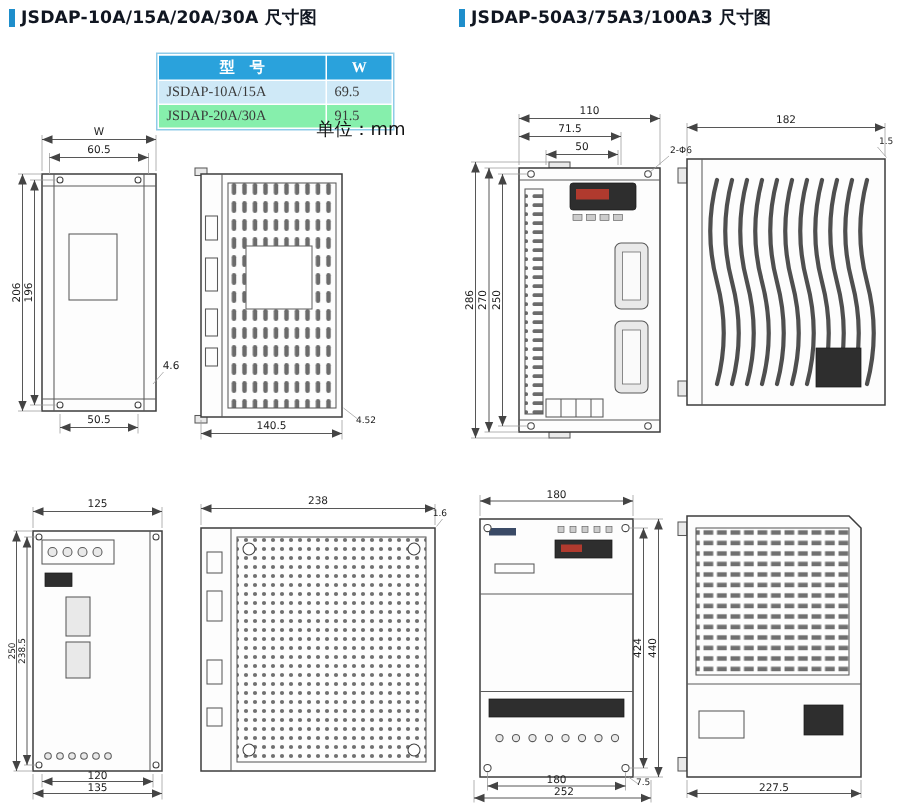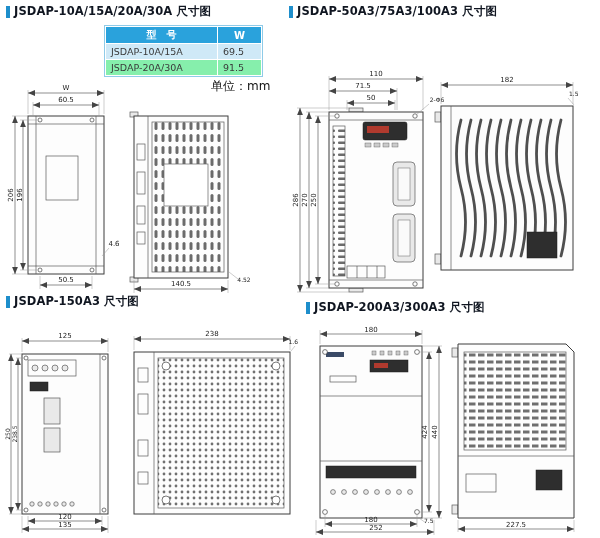--- a/index.html
+++ b/index.html
@@ -3,29 +3,29 @@
 <meta charset="utf-8">
 <style>
   * { margin:0; padding:0; box-sizing:border-box; }
   html,body { width:600px; height:538px; }
   body {
     position:relative; background:#ffffff; overflow:hidden;
     font-family:"DejaVu Sans","Liberation Sans",sans-serif;
   }
   .section { position:absolute; }
   #s1 { left:6px; top:4px;   width:294px; height:290px; }
-  #s2 { left:289px; top:4px; width:294px; height:292px; }
+  #s2 { left:306px; top:4px; width:294px; height:292px; }
   #s3 { left:6px; top:294px; width:294px; height:240px; }
   #s4 { left:306px; top:300px; width:294px; height:236px; }
 
   .sec-header { position:absolute; top:0; left:0; display:flex; align-items:center; gap:4px;text-align:right; }
   .sec-bar { width:4px; height:12px; background:#1e8ecb; }
   .sec-title { font-weight:bold; font-size:11.5px; color:#101621; letter-spacing:0.1px; }
 
-  .spec-table { border-collapse:collapse; position:absolute; left:99px; top:22px; outline:1px solid #8fcbe8; }
+  .spec-table { border-collapse:collapse; position:absolute; left:99px; top:32px; outline:1px solid #8fcbe8;font-family:Liberation Serif, serif; }
   .spec-table th, .spec-table td { border:1px solid #ffffff; height:16px; padding:1px 5px; }
   .spec-table th { background:#2aa2dc; color:#ffffff; font-size:10px; font-weight:bold; text-align:center; }
   .spec-table td { background:#cfe9f7; color:#3a3a3a; font-size:9.5px; text-align:left; }
   .spec-table td.model { width:112px; text-align:left; }
   .spec-table td.wval { width:44px; }
   .spec-table tbody tr:nth-child(2) td { background:#86efac; }
 
   .unit-note { position:absolute; left:205px; top:74px; font-size:12px; color:#111; }
 
   svg { position:absolute; left:0; overflow:visible; }
@@ -247,24 +247,20 @@
       <line class="dim" x1="152" y1="41" x2="284" y2="41" marker-start="url(#ar2)" marker-end="url(#ar2)"></line>
       <text class="dimtxt" text-anchor="middle" x="218" y="38">182</text>
 
       <line class="ext" x1="279" y1="54" x2="285" y2="61"></line>
       <text class="dimtxt6" text-anchor="start" x="280" y="52">1.5</text>
     </g>
   </svg>
 </div>
 
 <div class="section" id="s3">
-  <div class="sec-header">
-    <span class="sec-bar"></span>
-    <span class="sec-title">JSDAP-150A3 尺寸图</span>
-  </div>
 
   <svg width="294" height="206" viewBox="0 0 294 206">
     <defs>
       <marker id="ar3" markerWidth="8" markerHeight="8" refX="7" refY="4" orient="auto-start-reverse" markerUnits="userSpaceOnUse">
         <path d="M0,1.1 L7,4 L0,6.9 Z" fill="#444"></path>
       </marker>
       <pattern id="vent3" width="6" height="6" patternUnits="userSpaceOnUse">
         <circle cx="2" cy="2" r="1.4" fill="#707070"></circle>
       </pattern>
     </defs>
@@ -336,24 +332,20 @@
       <line class="dim" x1="128" y1="11" x2="284" y2="11" marker-start="url(#ar3)" marker-end="url(#ar3)"></line>
       <text class="dimtxt" text-anchor="middle" x="206" y="8">238</text>
 
       <line class="ext" x1="285" y1="23" x2="289" y2="18"></line>
       <text class="dimtxt6" text-anchor="end" x="292" y="16">1.6</text>
     </g>
   </svg>
 </div>
 
 <div class="section" id="s4">
-  <div class="sec-header">
-    <span class="sec-bar"></span>
-    <span class="sec-title">JSDAP-200A3/300A3 尺寸图</span>
-  </div>
 
   <svg width="294" height="212" viewBox="0 0 294 212">
     <defs>
       <marker id="ar4" markerWidth="8" markerHeight="8" refX="7" refY="4" orient="auto-start-reverse" markerUnits="userSpaceOnUse">
         <path d="M0,1.1 L7,4 L0,6.9 Z" fill="#444"></path>
       </marker>
       <pattern id="vent4" width="9" height="7" patternUnits="userSpaceOnUse">
         <rect x="1" y="1.5" width="6.5" height="3" fill="#6f6f6f"></rect>
       </pattern>
     </defs>

